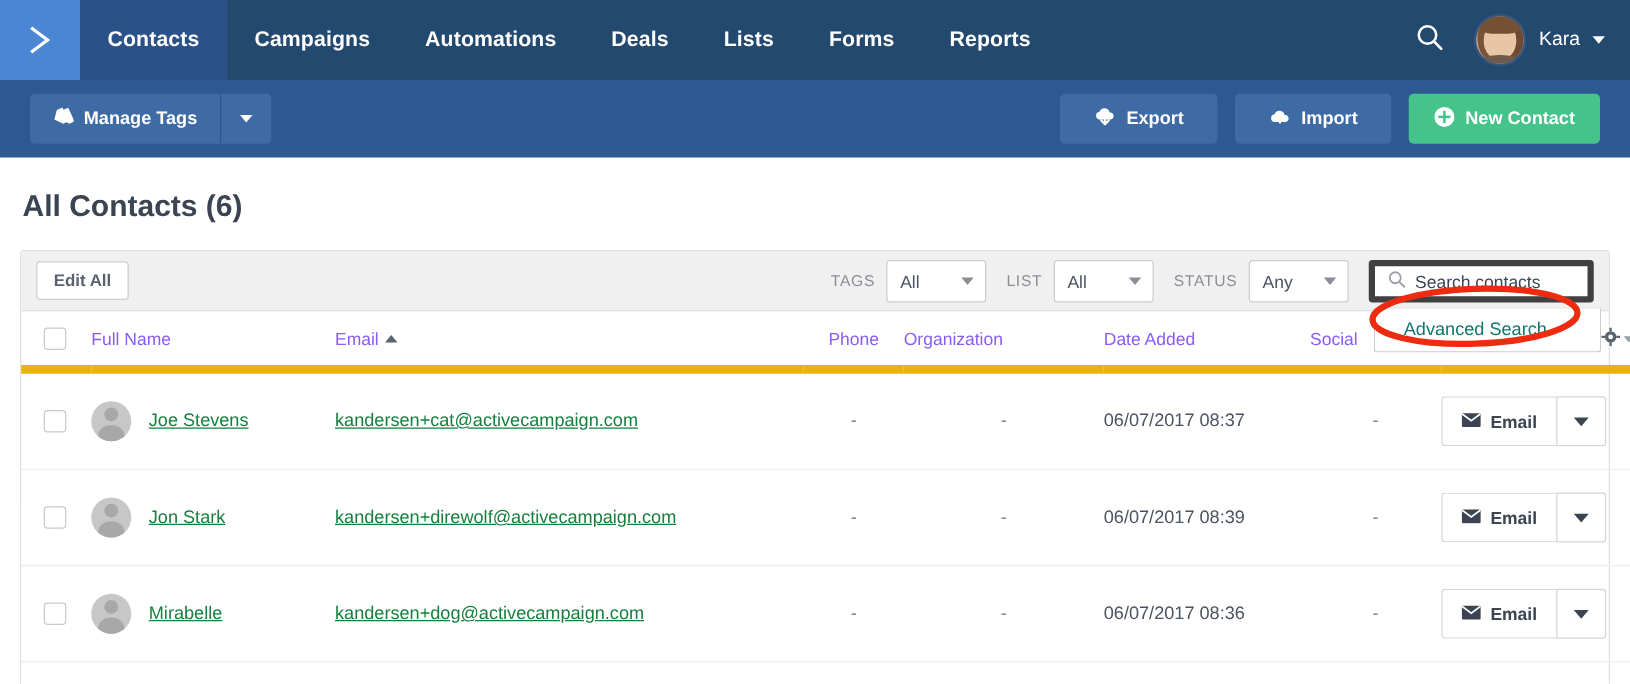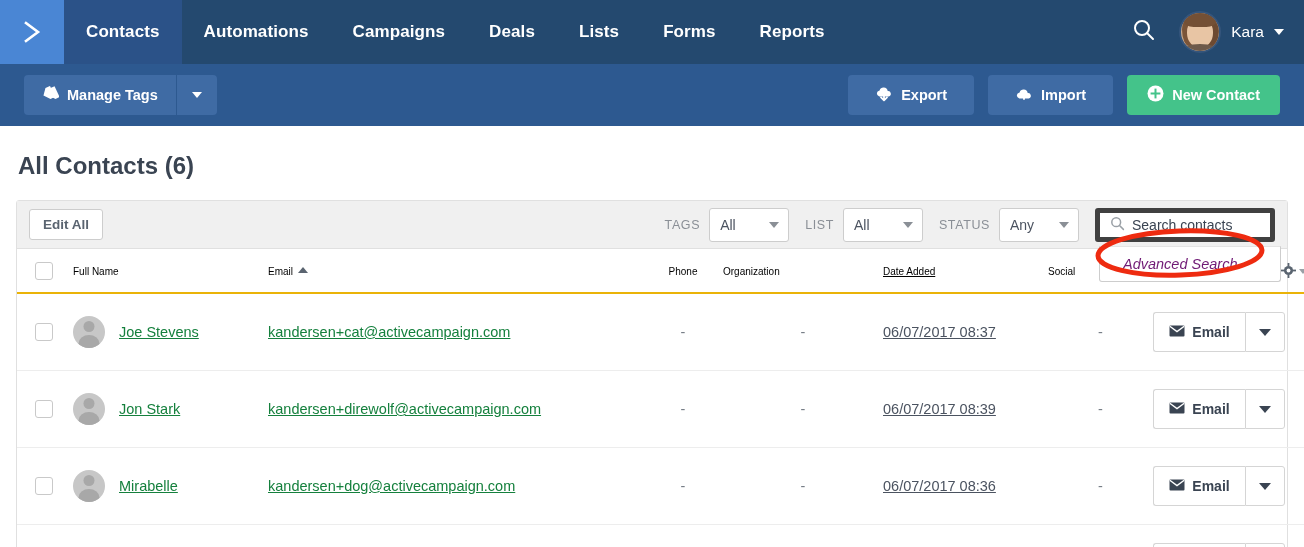--- a/index.html
+++ b/index.html
@@ -195,41 +195,40 @@
   .adv-dropdown {
     position: absolute;
     left: -1px; top: 33px;
     width: 182px;
     background: #fff;
     border: 1px solid #cdcdcd;
     border-top: 1px solid #e4e4e4;
     border-radius: 0 0 3px 3px;
     padding: 9px 0 9px 23px;
     font-size: 14.5px;
-    color: #701a75;
+    color: #0f766e;
     cursor: pointer;
     z-index: 5;
-    font-style: italic;
   }
 
   
   table { width: 100%; border-collapse: collapse; table-layout: fixed; }
   thead th {
-    font-size: 10px; font-weight: normal;
-    color: #000000;
+    font-size: 14px; font-weight: normal;
+    color: #8b5cf6;
     text-align: left;
     padding: 13px 0 12px 0;
-    border-bottom: 2px solid #eab308;
+    border-bottom: 7px solid #eab308;
   }
   .col-chk   { width: 56px; padding-left: 18px !important; }
   .col-name  { width: 195px; }
   .col-email { width: 375px; }
   .col-phone { width: 80px; }
   .col-org   { width: 160px; }
-  .col-date  { width: 165px; text-decoration: underline; }
+  .col-date  { width: 165px; }
   .col-social{ width: 105px; }
   .col-act   { width: 168px; }
 
   tbody td {
     padding: 18px 0;
     border-bottom: 1px solid #ededed;
     font-size: 14.5px;
     color: #4b5360;
     vertical-align: middle;
   }
@@ -329,24 +328,24 @@
         <polyline points="9,6 21,15 9,24" fill="none" stroke="#ffffff" stroke-width="2.6" stroke-linecap="square"></polyline>
       </svg>
     </span>
   </div>
 
   <div class="nav-items">
     <div class="nav-item active">
         <span>Contacts</span>
       </div>
     <div class="nav-item">
+        <span>Campaigns</span>
+      </div>
+    <div class="nav-item">
         <span>Automations</span>
-      </div>
-    <div class="nav-item">
-        <span>Campaigns</span>
       </div>
     <div class="nav-item">
         <span>Deals</span>
       </div>
     <div class="nav-item">
         <span>Lists</span>
       </div>
     <div class="nav-item">
         <span>Forms</span>
       </div>

